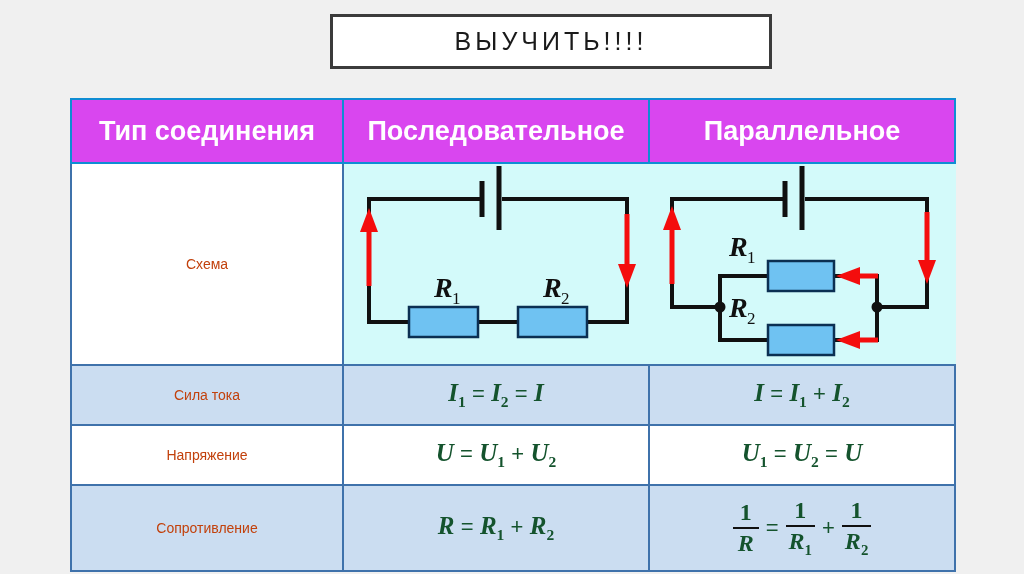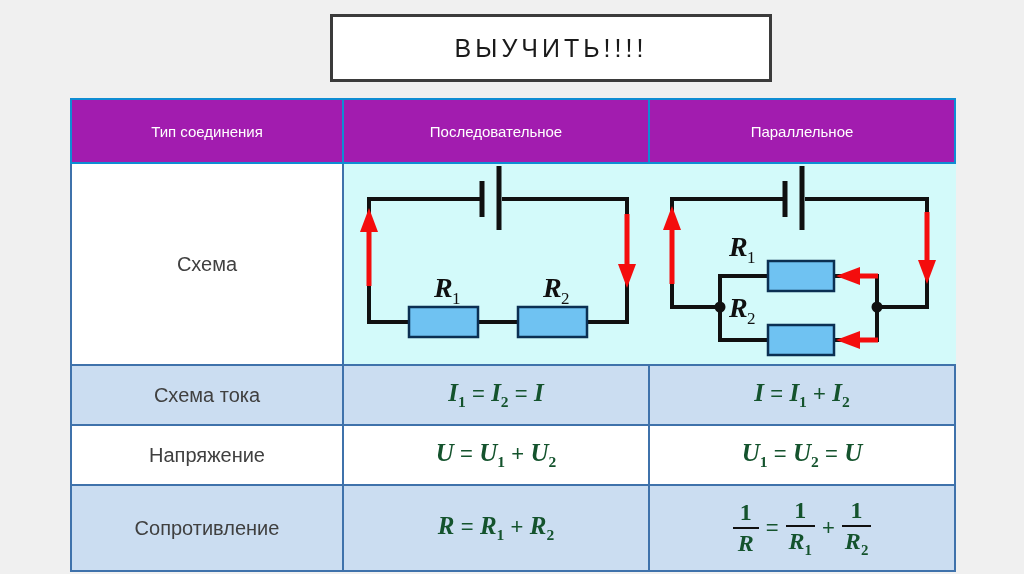--- a/index.html
+++ b/index.html
@@ -14,21 +14,21 @@
     overflow: hidden;
     font-family: "Liberation Sans", sans-serif;
   }
 
   
   #title-box {
     position: absolute;
     left: 330px;
     top: 14px;
     width: 442px;
-    height: 68px;
+    height: 55px;
     background: #ffffff;
     border: 3px solid #3b3b3b;
     box-sizing: border-box;
     display: flex;
     align-items: center;
     justify-content: center;
   }
   #title-text {
     font-size: 25px;
     color: #1a1a1a;
@@ -49,36 +49,37 @@
     border: 2px solid #3f72ab;
     padding: 0;
     vertical-align: middle;
     text-align: center;
   }
   .col-a { width: 272px; }
   .col-b { width: 306px; }
   .col-c { width: 306px; }
 
   .hdr {
-    background: #a21caf;
+    background: #d946ef;
     color: #ffffff;
-    font-size: 15px;
+    font-size: 27px;
     height: 62px;
     border-color: #0f8dd3 !important;
+    font-weight: bold;
   }
   .hdr-inner {
     display: flex;
     align-items: center;
     justify-content: center;
     height: 62px;
   }
 
   .rowlabel {
-    font-size: 20px;
-    color: #404040;
+    font-size: 14px;
+    color: #c2410c;
   }
   .band {  background: #cbddf1; }
   .white { background: #ffffff; }
   .cyan  { background: #d3fafa; }
 
   .cell-h-schema { height: 200px; }
   .cell-h-norm   { height: 58px; }
   .cell-h-tall   { height: 84px; }
 
   
@@ -290,21 +291,21 @@
             <rect x="206" y="173.5" width="22" height="5"></rect>
             <polygon points="186,176 210,167 210,185"></polygon>
           </g>
         </svg>
       </div>
     </td>
   </tr>
 
   <tr>
     <td class="band cell-h-norm rowlabel">
-      <span>Схема тока</span>
+      <span>Сила тока</span>
     </td>
     <td class="band cell-h-norm">
       <span class="formula">
         <span>I</span><sub>1</sub>
         <span class="op">=</span>
         <span>I</span><sub>2</sub>
         <span class="op">=</span>
         <span>I</span>
       </span>
     </td>

